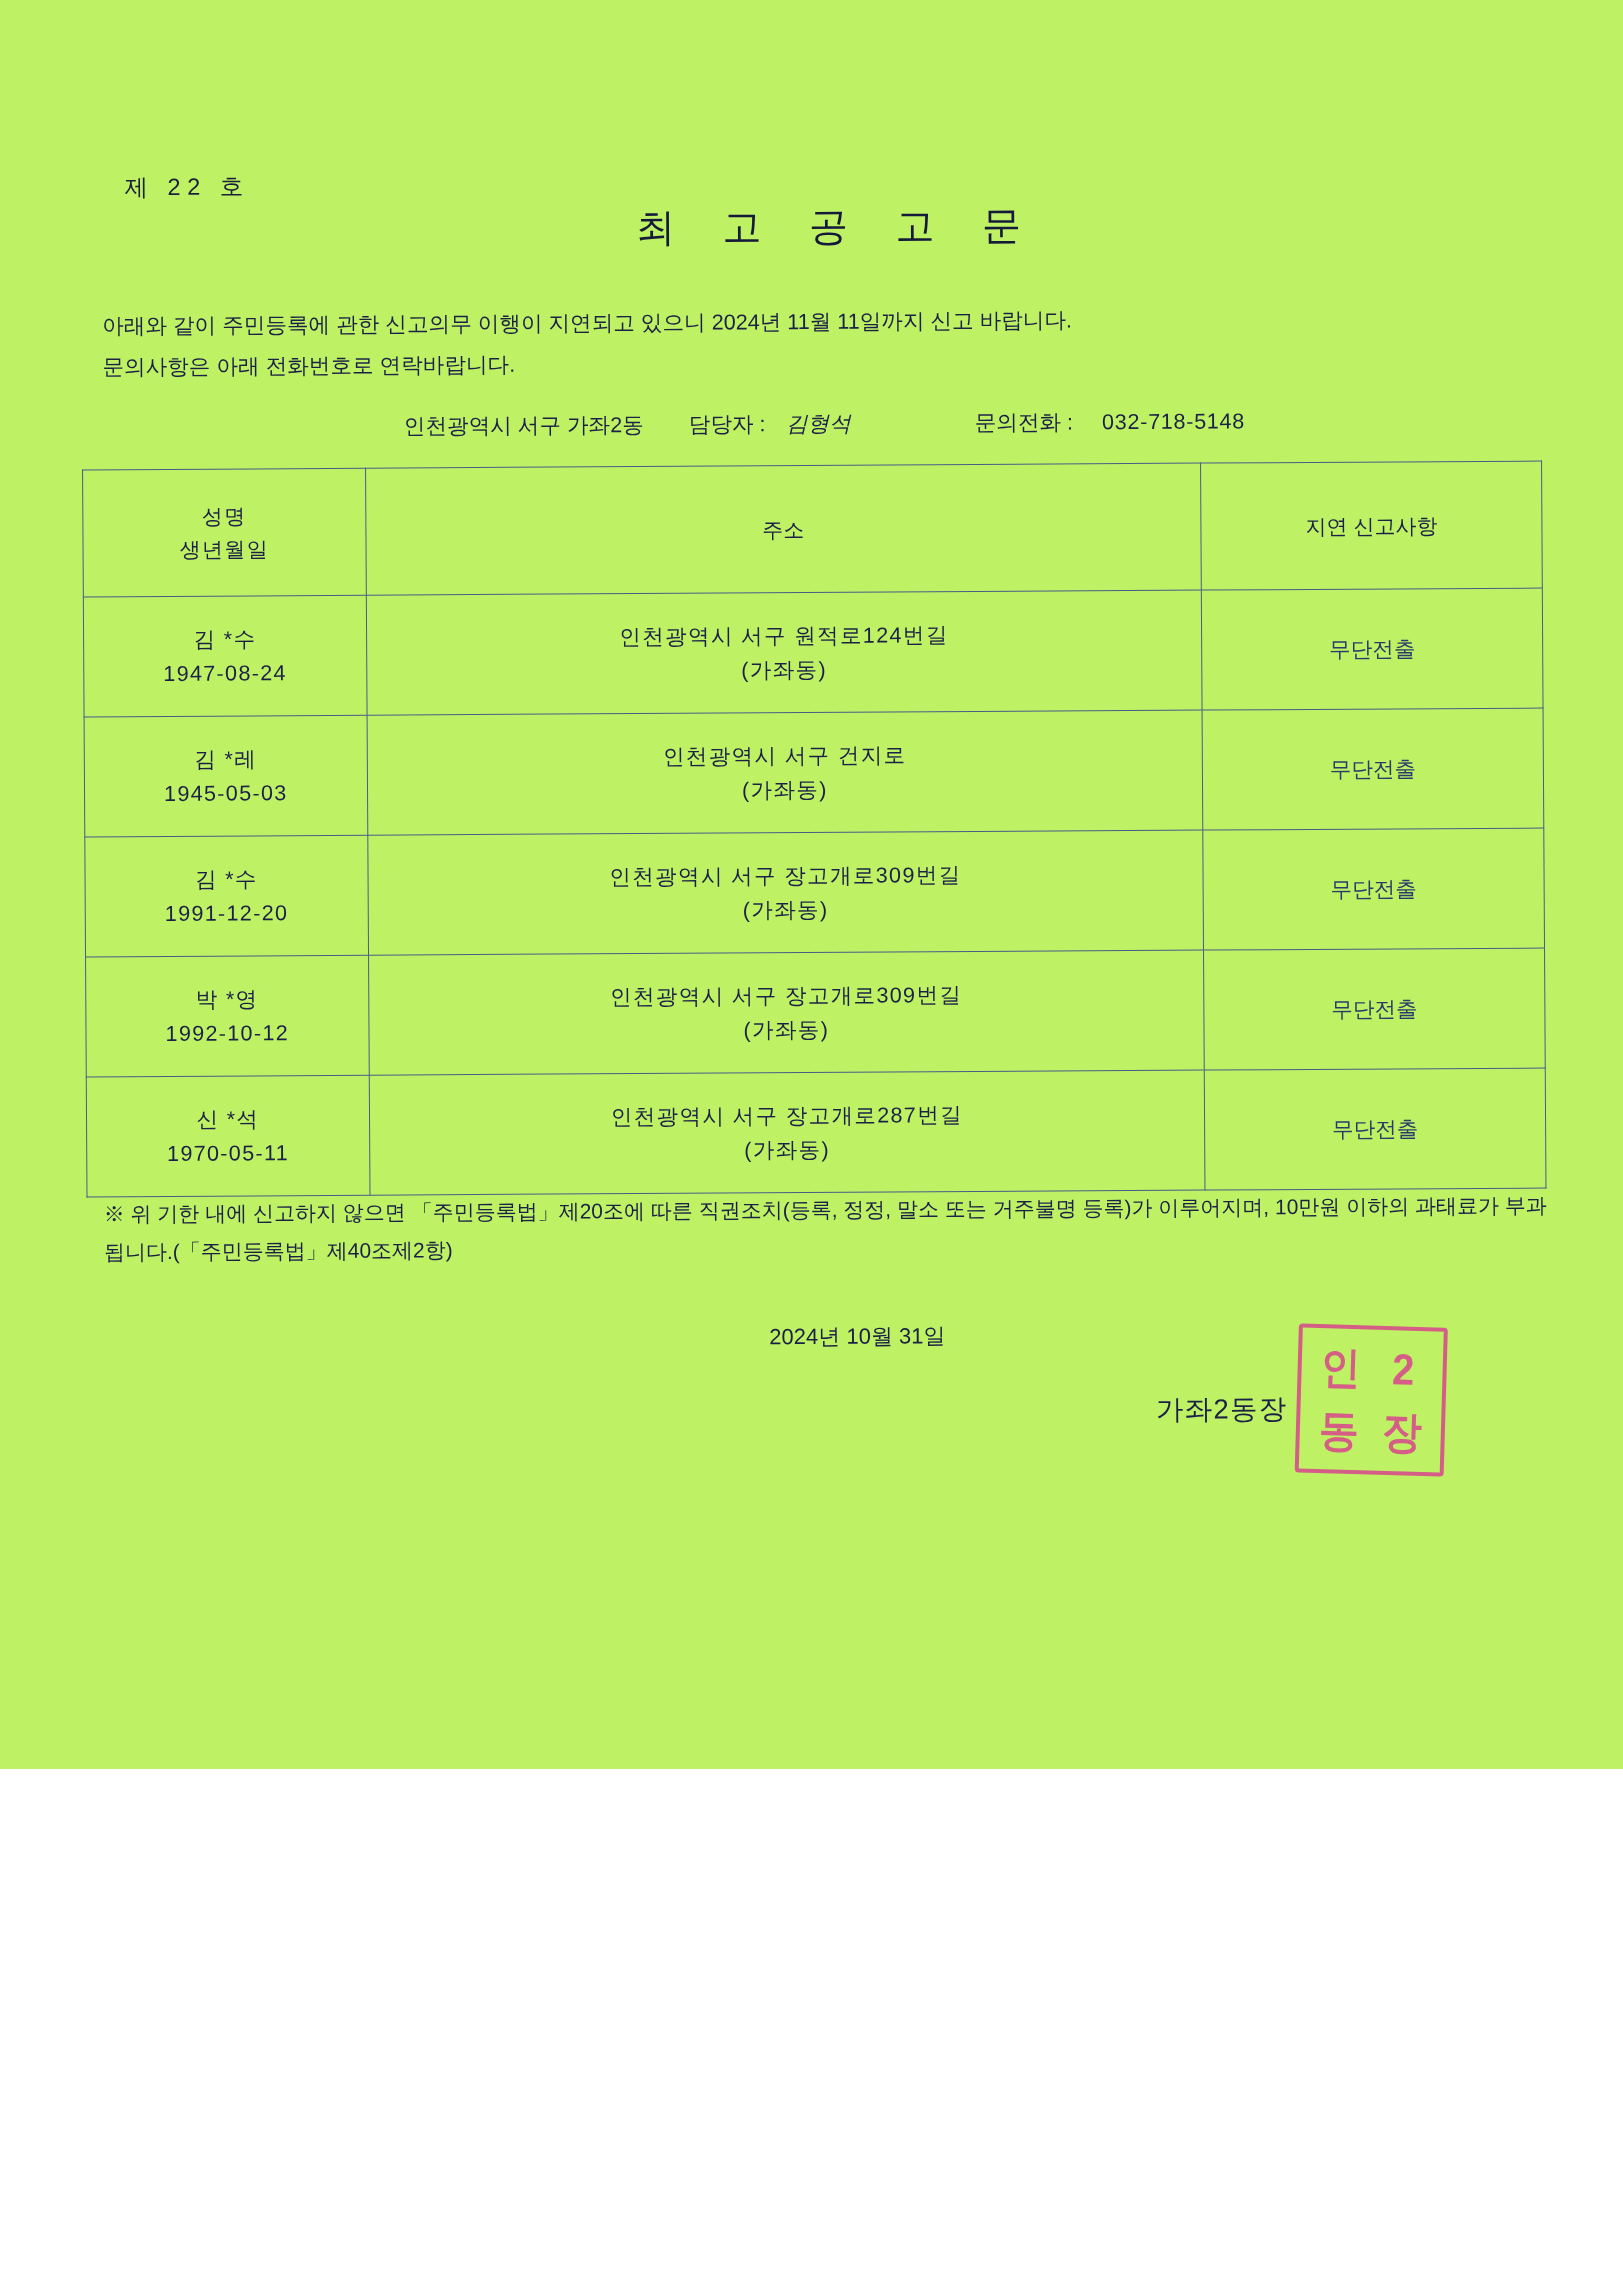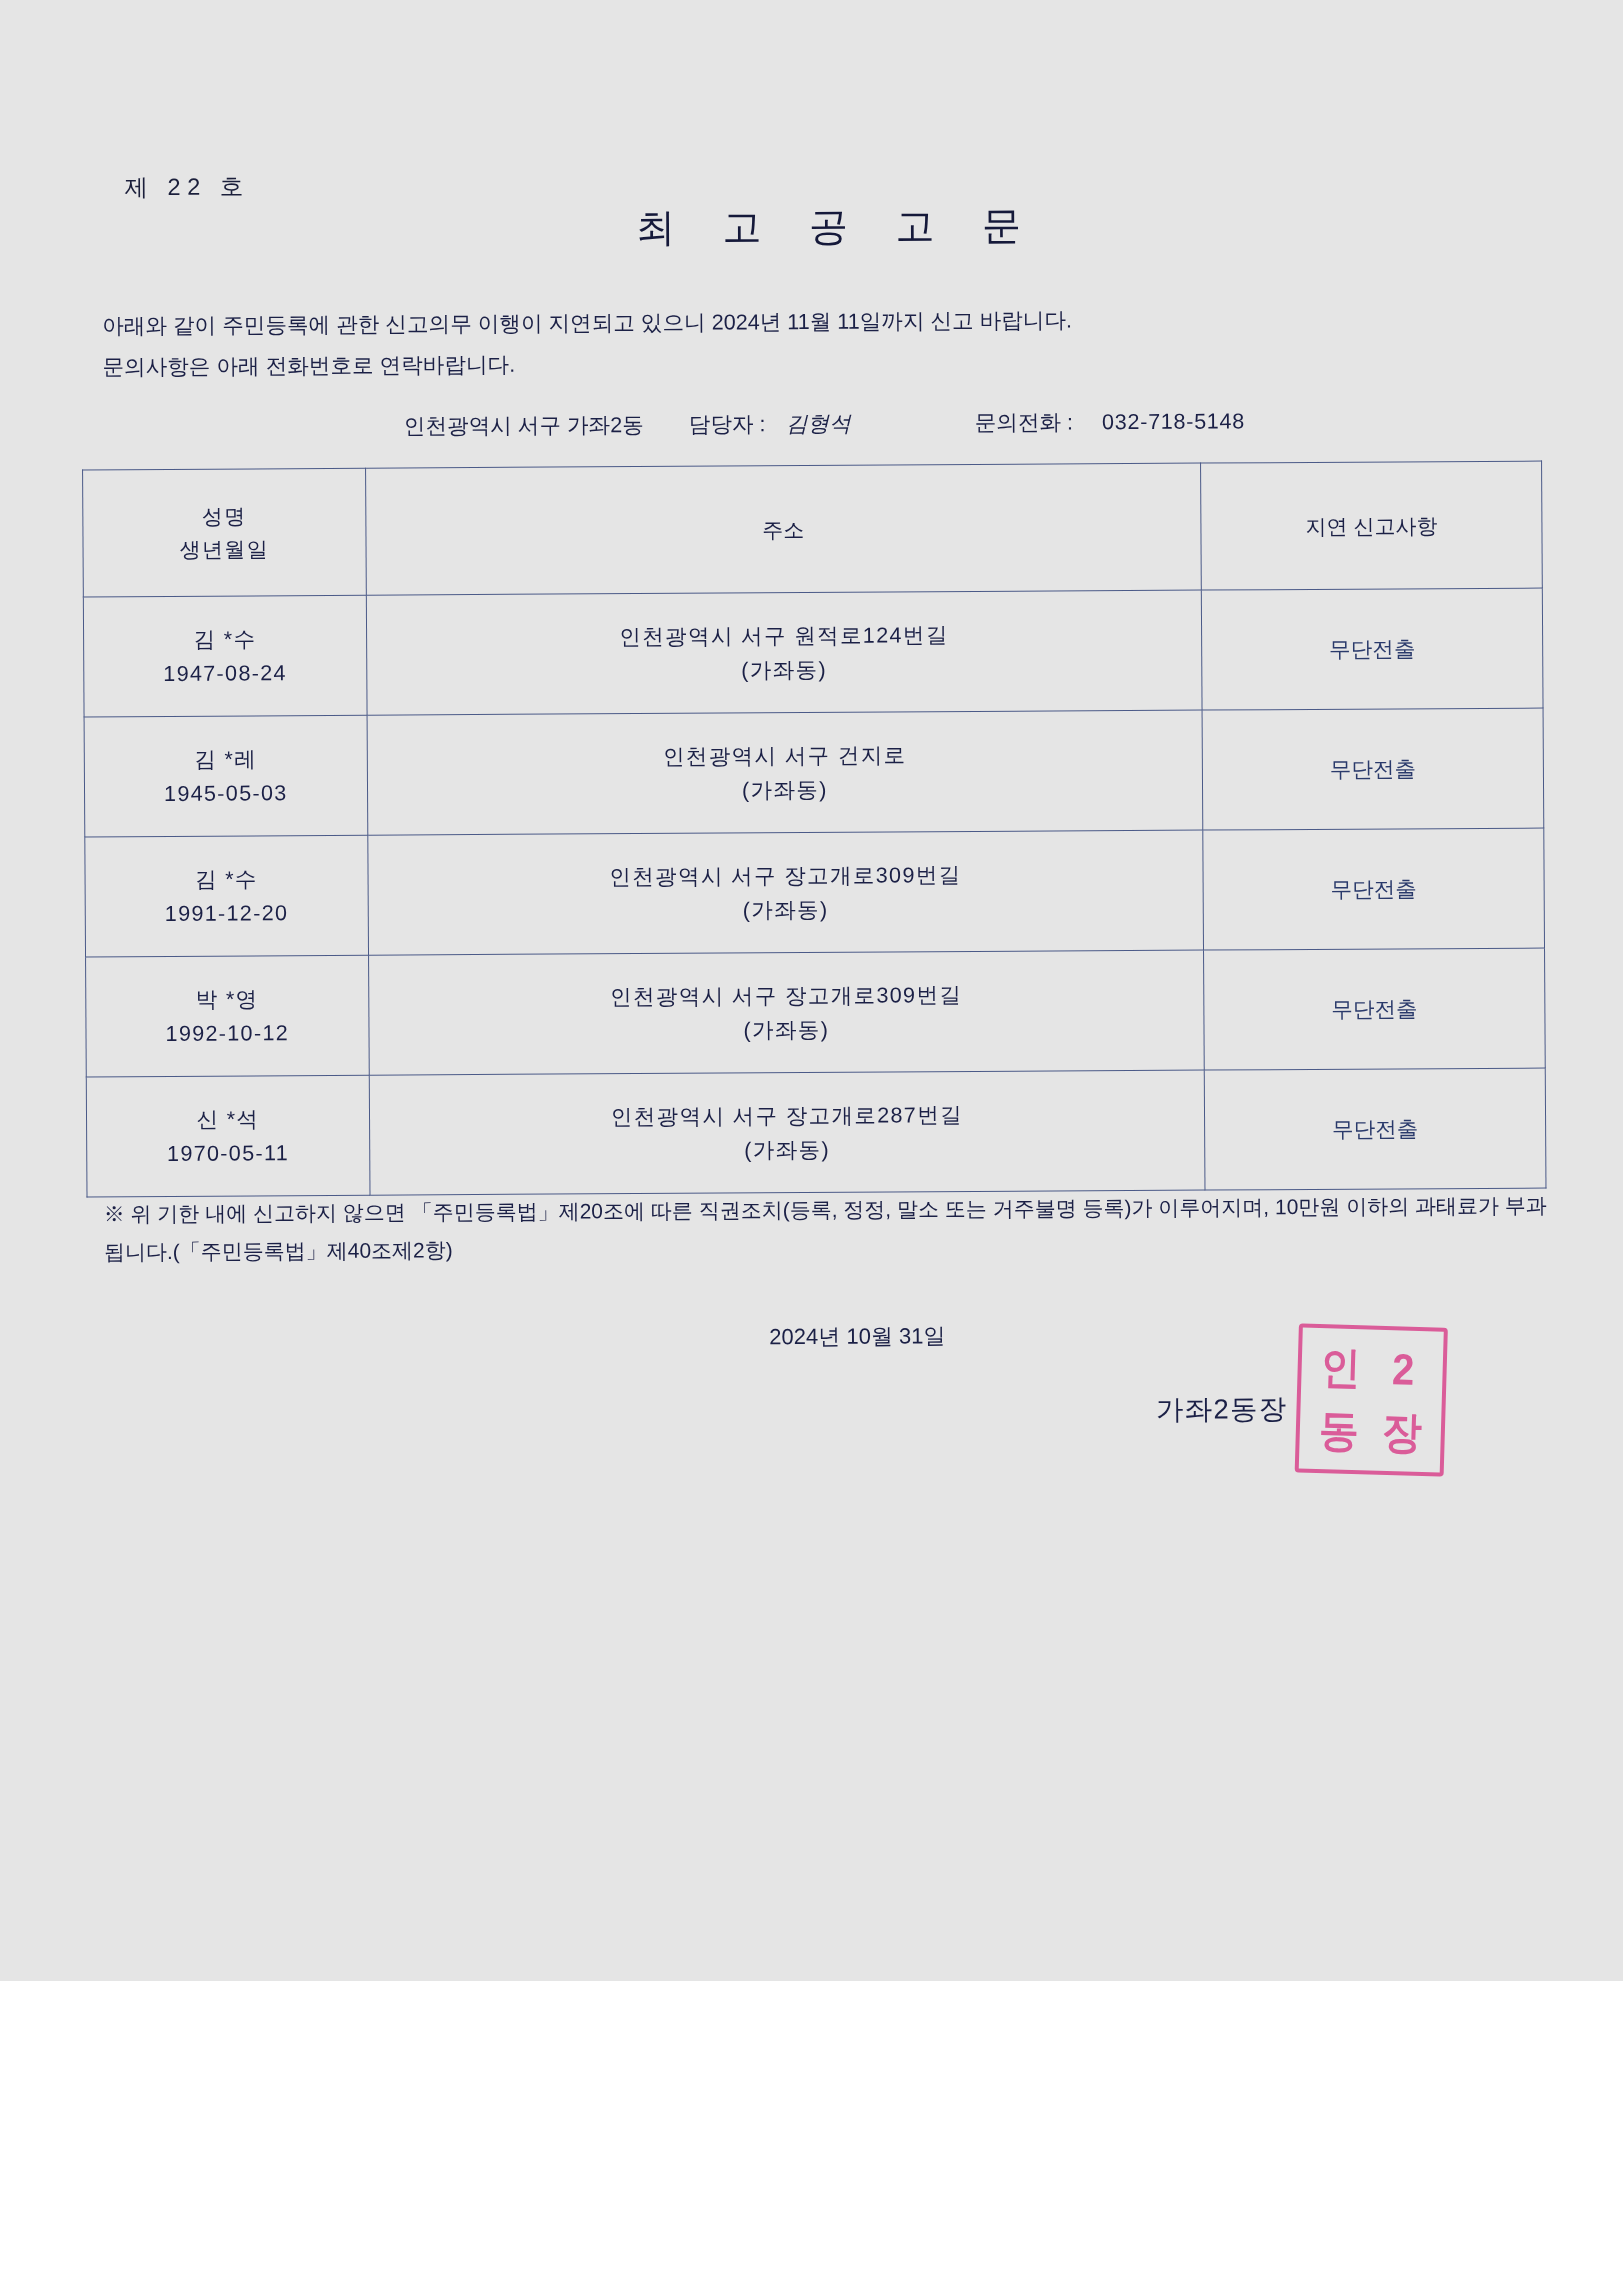--- a/index.html
+++ b/index.html
@@ -6,22 +6,22 @@
     margin: 0;
     padding: 0;
     background: #ffffff;
   }
   body {
     font-family: "Liberation Sans", sans-serif;
   }
   .page {
     position: relative;
     width: 1623px;
-    height: 1981px;
-    background: #e5e5e5;
+    height: 1769px;
+    background: #bef264;
     overflow: hidden;
   }
   
   .scan {
     position: absolute;
     top: 0;
     left: 0;
     width: 1623px;
     height: 2295px;
     transform: rotate(-0.35deg);

